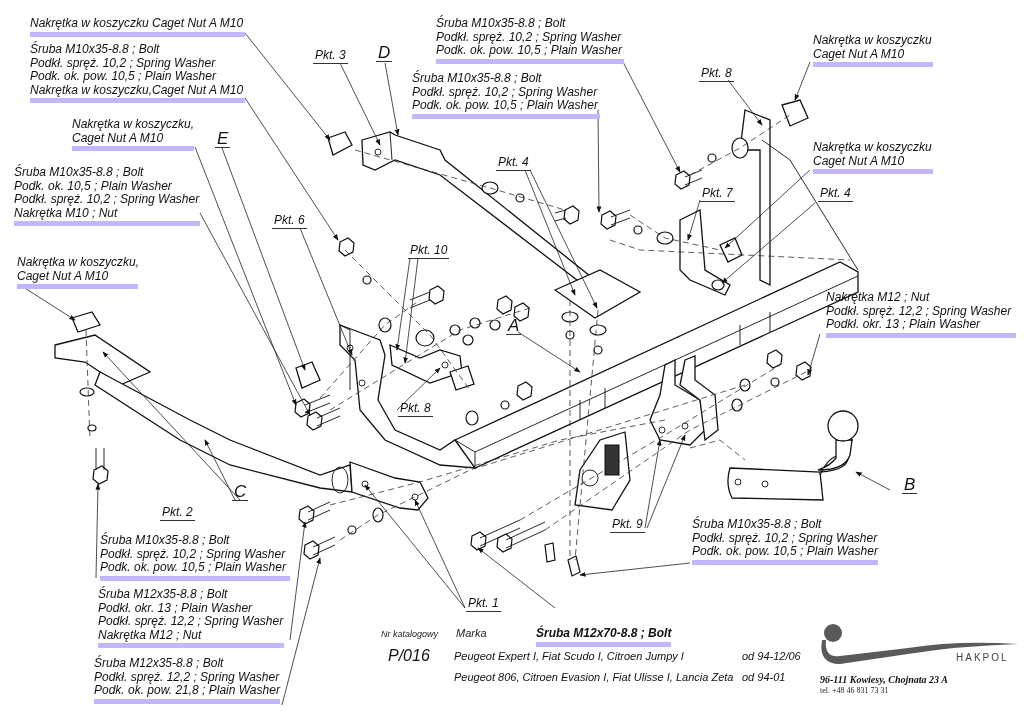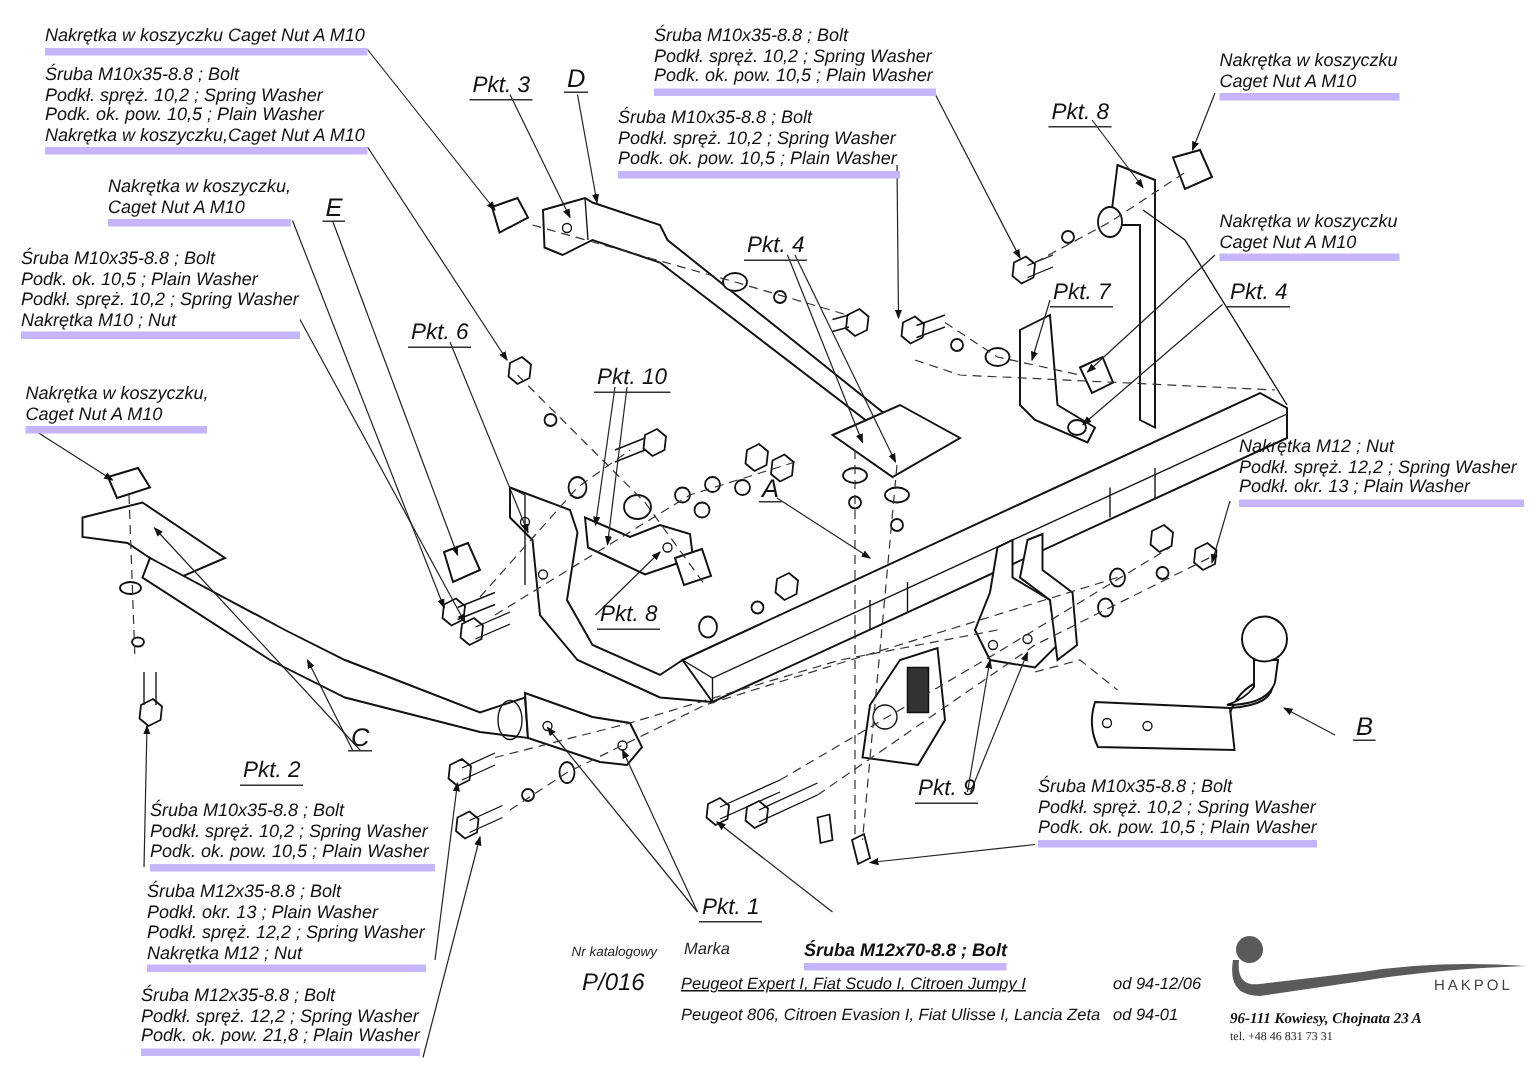--- a/index.html
+++ b/index.html
@@ -3,21 +3,21 @@
 <meta charset="utf-8">
 <style>
   html, body { margin: 0; padding: 0; background: #ffffff; }
   body { width: 1024px; height: 725px; position: relative; overflow: hidden;
          font-family: "Liberation Sans", sans-serif; color: #111; }
   #drawing { position: absolute; left: 0; top: 0; width: 1024px; height: 725px; }
   .lbl { position: absolute; font-style: italic; font-size: 12px; line-height: 13.5px;
          white-space: nowrap; color: #111; }
   .lbl.ul { border-bottom: 5px solid #c4b5fd; padding-bottom: 1px; }
   .lbl .ln { display: block; }
-  .pkt { position: absolute; font-style: italic; font-size: 15px; border-bottom: 1px solid #333;
+  .pkt { position: absolute; font-style: italic; font-size: 12px; border-bottom: 1px solid #333;
          padding: 0 2px 1px 2px; white-space: nowrap; }
   .letter { position: absolute; font-style: italic; font-size: 17px; border-bottom: 1px solid #333;
             padding: 0 2px; line-height: 17px; }
   .cat-label { position: absolute; font-style: italic; font-size: 9px; color: #222; }
   .cat-marka { position: absolute; font-style: italic; font-size: 11px; color: #222; }
   .cat-num { position: absolute; font-style: italic; font-size: 16px; color: #111; }
   .cat-model { position: absolute; font-style: italic; font-size: 11px; color: #111; white-space: nowrap; }
   .logo-text { position: absolute; font-family: "Liberation Sans", sans-serif; font-weight: bold;
                font-style: italic; font-size: 30px; letter-spacing: 2px; color: #e8401c; }
   .logo-sub { position: absolute; font-size: 10px; letter-spacing: 2px; color: #444; }
@@ -303,36 +303,36 @@
   <span class="ln">Podkł. spręż. 10,2 ; Spring Washer</span>
   <span class="ln">Podk. ok. pow. 10,5 ; Plain Washer</span>
 </div>
 
 <span class="pkt" style="left:313px;top:48px;">Pkt. 3</span>
 <span class="pkt" style="left:699px;top:66px;">Pkt. 8</span>
 <span class="pkt" style="left:496px;top:155px;">Pkt. 4</span>
 <span class="pkt" style="left:700px;top:186px;">Pkt. 7</span>
 <span class="pkt" style="left:818px;top:186px;">Pkt. 4</span>
 <span class="pkt" style="left:272px;top:213px;">Pkt. 6</span>
-<span class="pkt" style="left:396px;top:243px;">Pkt. 10</span>
+<span class="pkt" style="left:408px;top:243px;">Pkt. 10</span>
 <span class="pkt" style="left:398px;top:401px;">Pkt. 8</span>
 <span class="pkt" style="left:160px;top:485px;margin-top:20px;">Pkt. 2</span>
 <span class="pkt" style="left:610px;top:517px;">Pkt. 9</span>
 <span class="pkt" style="left:466px;top:596px;">Pkt. 1</span>
 
 <span class="letter" style="left:376px;top:44px;">D</span>
 <span class="letter" style="left:215px;top:130px;">E</span>
 <span class="letter" style="left:506px;top:317px;">A</span>
 <span class="letter" style="left:232px;top:483px;">C</span>
 <span class="letter" style="left:902px;top:476px;">B</span>
 
 <span class="cat-label" style="left:381px;top:629px;">Nr katalogowy</span>
 <span class="cat-marka" style="left:456px;top:627px;">Marka</span>
 <span class="cat-num" style="left:388px;top:647px;">P/016</span>
-<span class="cat-model" style="left:454px;top:650px;text-decoration:underline;">Peugeot Expert I, Fiat Scudo I, Citroen Jumpy I</span>
+<span class="cat-model" style="left:454px;top:650px;">Peugeot Expert I, Fiat Scudo I, Citroen Jumpy I</span>
 <span class="cat-model" style="left:742px;top:650px;">od 94-12/06</span>
 <span class="cat-model" style="left:454px;top:671px;">Peugeot 806, Citroen Evasion I, Fiat Ulisse I, Lancia Zeta</span>
 <span class="cat-model" style="left:742px;top:671px;">od  94-01</span>
 
 <div style="position:absolute;left:818px;top:620px;width:200px;height:50px;">
   <svg width="200" height="50" viewBox="0 0 200 50">
     <circle cx="15" cy="13" r="9" fill="#5a5a5a"></circle>
     <path d="M8,20 Q6,38 22,36 L90,28 Q140,20 200,24 Q140,26 90,34 L22,44 Q0,44 4,20 z" fill="#5a5a5a"></path>
   </svg>
   <span class="logo-sub" style="left:138px;top:32px;">HAKPOL</span>

